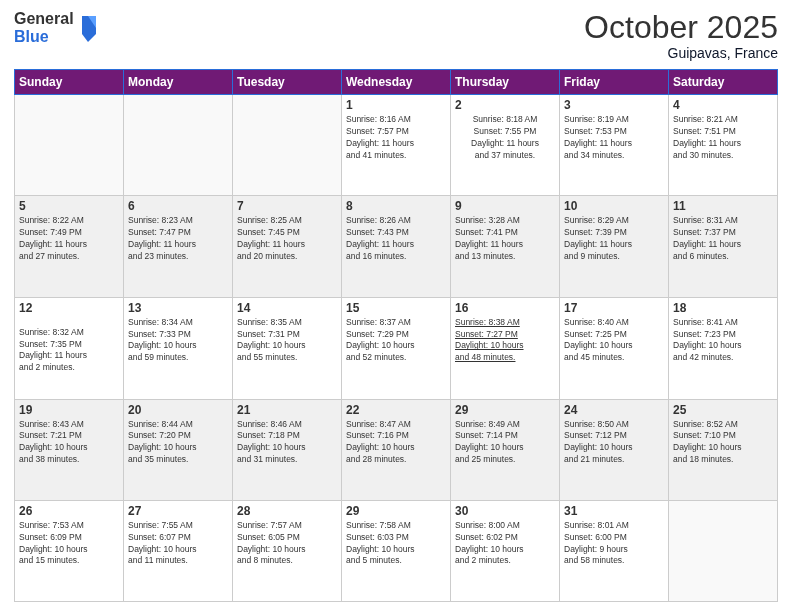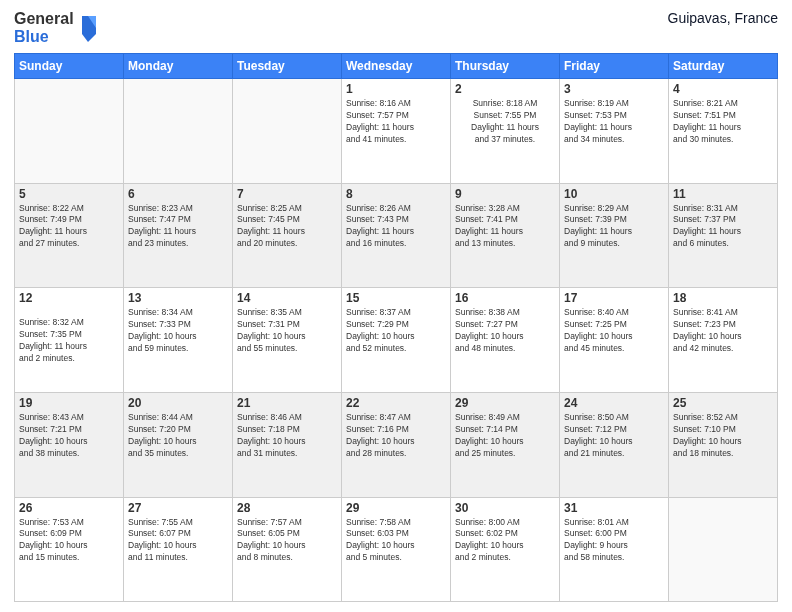--- a/index.html
+++ b/index.html
@@ -62,21 +62,21 @@
       color: #0f172a;
     }
     .calendar {
       flex: 1;
       border: 1px solid #ccc;
       border-collapse: collapse;
       width: 100%;
       table-layout: fixed;
     }
     .calendar th {
-      background: #3b82f6;
+      background: #701a75;
       color: #fff;
       font-size: 12px;
       font-weight: bold;
       padding: 5px 4px;
       border: 1px solid #2a6dd9;
       text-align: left;
     }
     .calendar td {
       border: 1px solid #ccc;
       vertical-align: top;
@@ -113,20 +113,21 @@
       <div class="logo-text">
         <span class="logo-general">General</span>
         <span class="logo-blue">Blue</span>
       </div>
       <svg class="logo-icon" viewBox="0 0 20 28">
         <polygon points="4,2 18,2 18,20 10,28 4,20" fill="#2a6dd9"></polygon>
         <polygon points="10,2 18,2 18,14" fill="#5a9fff"></polygon>
       </svg>
     </div>
     <div class="title-block">
+      <div class="month-title">October 2025</div>
       <div class="location">Guipavas, France</div>
     </div>
   </div>
 
   <table class="calendar">
     <thead>
       <tr>
         <th>Sunday</th>
         <th>Monday</th>
         <th>Tuesday</th>
@@ -245,21 +246,21 @@
           </td>
           <td>
             <div class="day-number">15</div>
             <div class="day-info" style="white-space: pre-line;">Sunrise: 8:37 AM
 Sunset: 7:29 PM
 Daylight: 10 hours
 and 52 minutes.</div>
           </td>
           <td>
             <div class="day-number">16</div>
-            <div class="day-info" style="white-space: pre-line;">Sunrise: 8:38 AM
+            <div class="day-info" style="white-space: pre-line; text-decoration: underline;">Sunrise: 8:38 AM
 Sunset: 7:27 PM
 Daylight: 10 hours
 and 48 minutes.</div>
           </td>
           <td>
             <div class="day-number">17</div>
             <div class="day-info" style="white-space: pre-line;">Sunrise: 8:40 AM
 Sunset: 7:25 PM
 Daylight: 10 hours
 and 45 minutes.</div>

